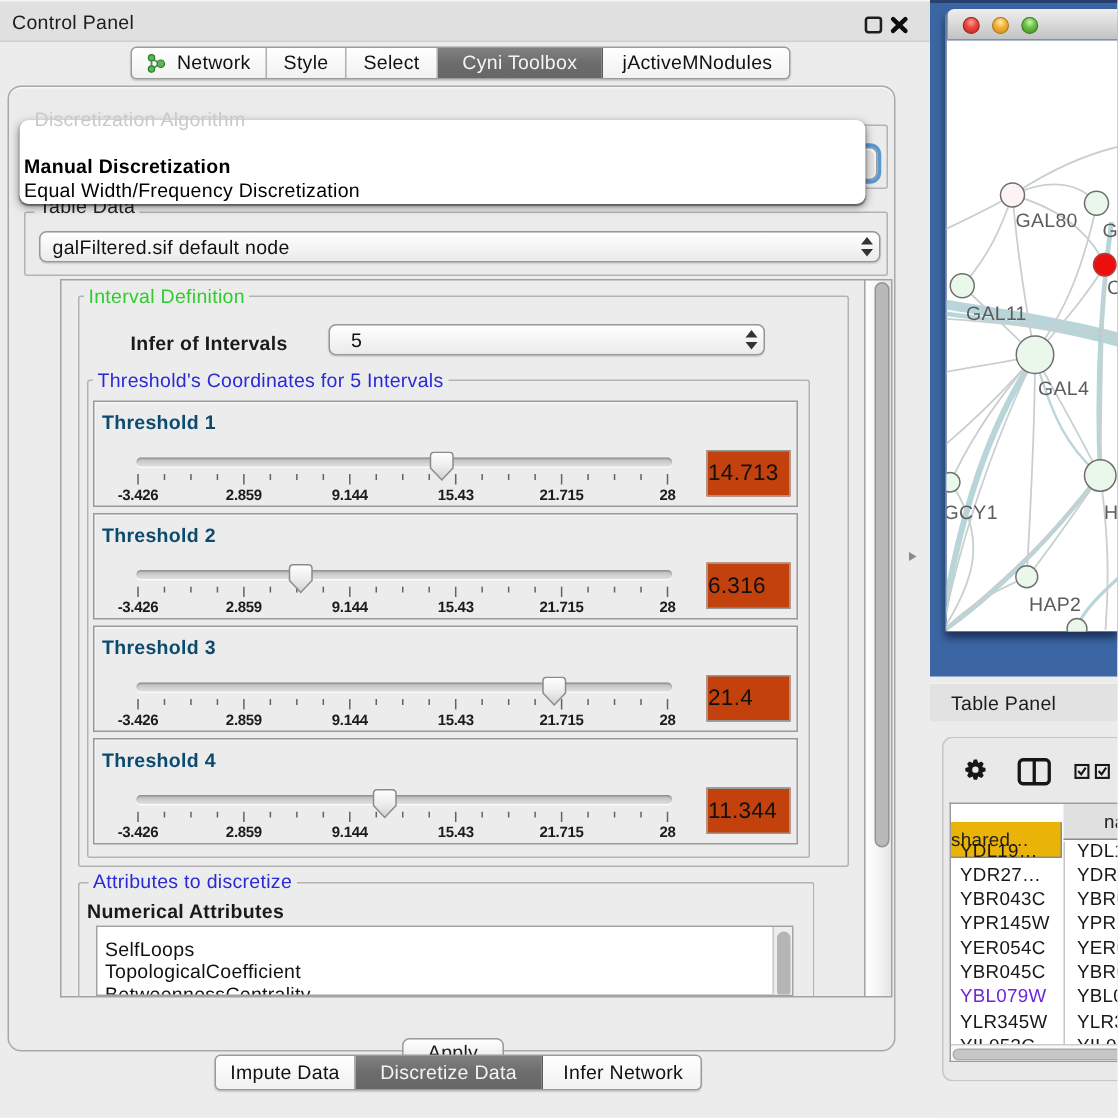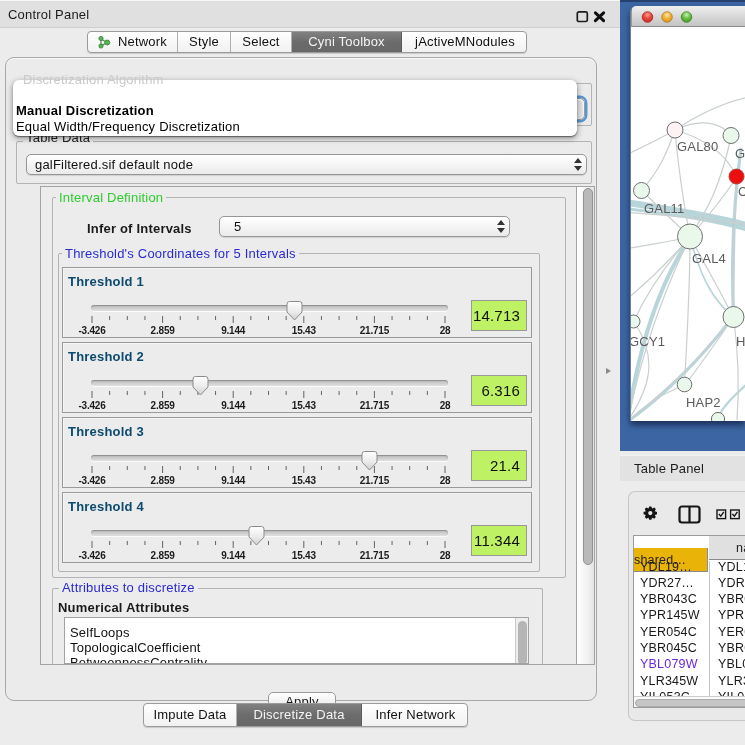--- a/index.html
+++ b/index.html
@@ -12,22 +12,22 @@
  background:linear-gradient(#ffffff,#f6f6f6 45%,#eceaea);box-shadow:0 1px 1px rgba(0,0,0,0.12);}
 .combo .ct{position:absolute;left:8px;top:0;font-size:13px;line-height:20px;color:#111}
 .arr{position:absolute;width:0;height:0;border-left:4px solid transparent;border-right:4px solid transparent}
 .arr.up{border-bottom:5px solid #333}
 .arr.dn{border-top:5px solid #333}
 .tpanel{position:absolute;left:62px;width:470px;height:71px;background:#ececec;
  border:1px solid #9a9a9a;box-shadow:inset 0 1px 0 #f5f5f5,inset 1px 0 0 #f5f5f5;}
 .tlabel{position:absolute;left:5px;top:6px;font-size:13px;font-weight:bold;color:#0c4a6e}
 .track{position:absolute;left:27.5px;top:37px;width:357px;height:6px;border-radius:3px;
  background:linear-gradient(#b9b9b9,#e0e0e0);box-shadow:inset 0 1px 1px rgba(0,0,0,0.25),0 1px 0 rgba(255,255,255,0.8);}
-.vbox{position:absolute;left:408px;top:32px;width:56px;height:31px;background:#bef264;
- border:1px solid #989898;font-size:15px;line-height:29px;text-align:right;padding-right:6px;color:#111}
+.vbox{position:absolute;left:408px;top:32px;width:56px;height:31px;background:#c2410c;
+ border:1px solid #989898;font-size:15px;line-height:29px;text-align:right;padding-right:24px;color:#111}
 .slbl{position:absolute;top:57px;width:60px;margin-left:-30px;text-align:center;
  font-size:10px;font-weight:bold;color:#1c1c1c;letter-spacing:-0.2px}
 .seg{position:absolute;top:0;height:100%;font-size:13px;color:#111;text-align:center;
  border-right:1px solid #b0b0b0;}
 .seg.last{border-right:none}
 .seg.sel{background:linear-gradient(#818181,#6c6c6c 50%,#676767);color:#f4f4f4;border-right:1px solid #5c5c5c}
 </style></head><body>
 <div id="app">
 
 <div class="abs" style="left:0;top:0;width:620px;height:1px;background:#f7f7f7"></div>

